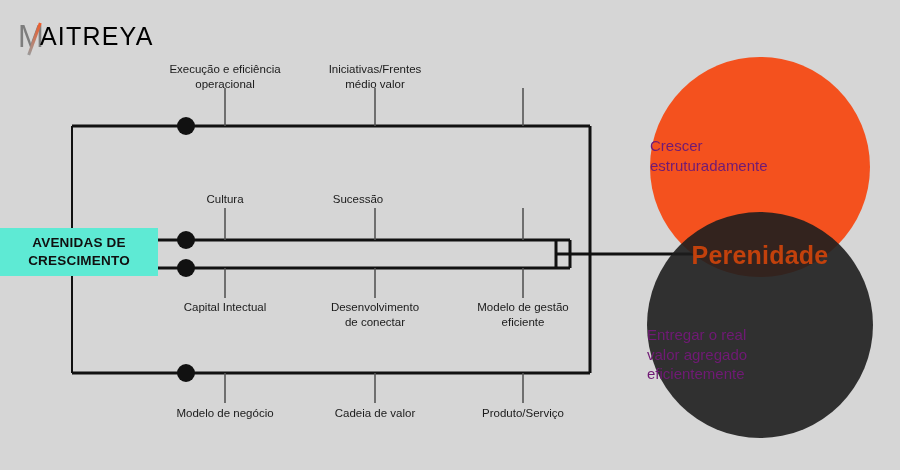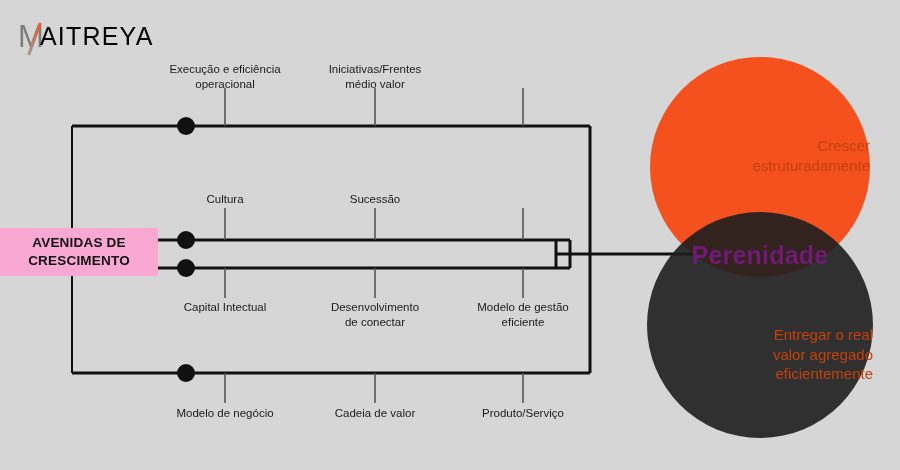--- a/index.html
+++ b/index.html
@@ -73,21 +73,21 @@
     white-space: pre-line;
   }
 
   
   .avenidas-box {
     position: absolute;
     left: 0px;
     top: 228px;
     width: 158px;
     height: 48px;
-    background: #f9a8d4;
+    background: #5eead4;
     display: flex;
     align-items: center;
     justify-content: center;
   }
   .avenidas-text {
     font-family: "Liberation Sans", sans-serif;
     font-size: 13.5px;
     font-weight: bold;
     color: #101010;
     text-align: center;
@@ -114,22 +114,22 @@
   .circle-dark {
     left: 647px;
     top: 212px;
     width: 226px;
     height: 226px;
     background: rgba(30, 30, 30, 0.90);
   }
   .circle-label {
     position: absolute;
     font-family: "Liberation Sans", sans-serif;
-    color: #c2410c;
-    text-align: right;
+    color: #701a75;
+    text-align: left;
     line-height: 1.3;
     font-size: 15px;
     white-space: pre-line;
   }
   .label-crescer {
     left: 650px;
     top: 136px;
     width: 220px;
   }
   .label-entregar {
@@ -139,21 +139,21 @@
   }
   .label-perenidade {
     position: absolute;
     left: 647px;
     top: 241px;
     width: 226px;
     text-align: center;
     font-family: "Liberation Sans", sans-serif;
     font-size: 25px;
     font-weight: bold;
-    color: #701a75;
+    color: #c2410c;
     letter-spacing: 0.2px;
   }
 </style>
 </head>
 <body>
 
 <div id="stage">
 
   <div class="logo">
     <span class="logo-m">M</span>
@@ -206,21 +206,21 @@
     <span class="avenidas-text">AVENIDAS DE
 CRESCIMENTO</span>
   </div>
 
   <div class="label" style="left:155px; top:62px; width:140px;">Execução e eficiência
 operacional</div>
   <div class="label" style="left:305px; top:62px; width:140px;">Iniciativas/Frentes
 médio valor</div>
 
   <div class="label" style="left:165px; top:192px; width:120px;">Cultura</div>
-  <div class="label" style="left:315px; top:192px; width:120px;">Sucessão</div>
+  <div class="label" style="left:298px; top:192px; width:120px;">Sucessão</div>
 
   <div class="label" style="left:160px; top:300px; width:130px;">Capital Intectual</div>
   <div class="label" style="left:310px; top:300px; width:130px;">Desenvolvimento
 de conectar</div>
   <div class="label" style="left:458px; top:300px; width:130px;">Modelo de gestão
 eficiente</div>
 
   <div class="label" style="left:160px; top:406px; width:130px;">Modelo de negócio</div>
   <div class="label" style="left:310px; top:406px; width:130px;">Cadeia de valor</div>
   <div class="label" style="left:458px; top:406px; width:130px;">Produto/Serviço</div>

